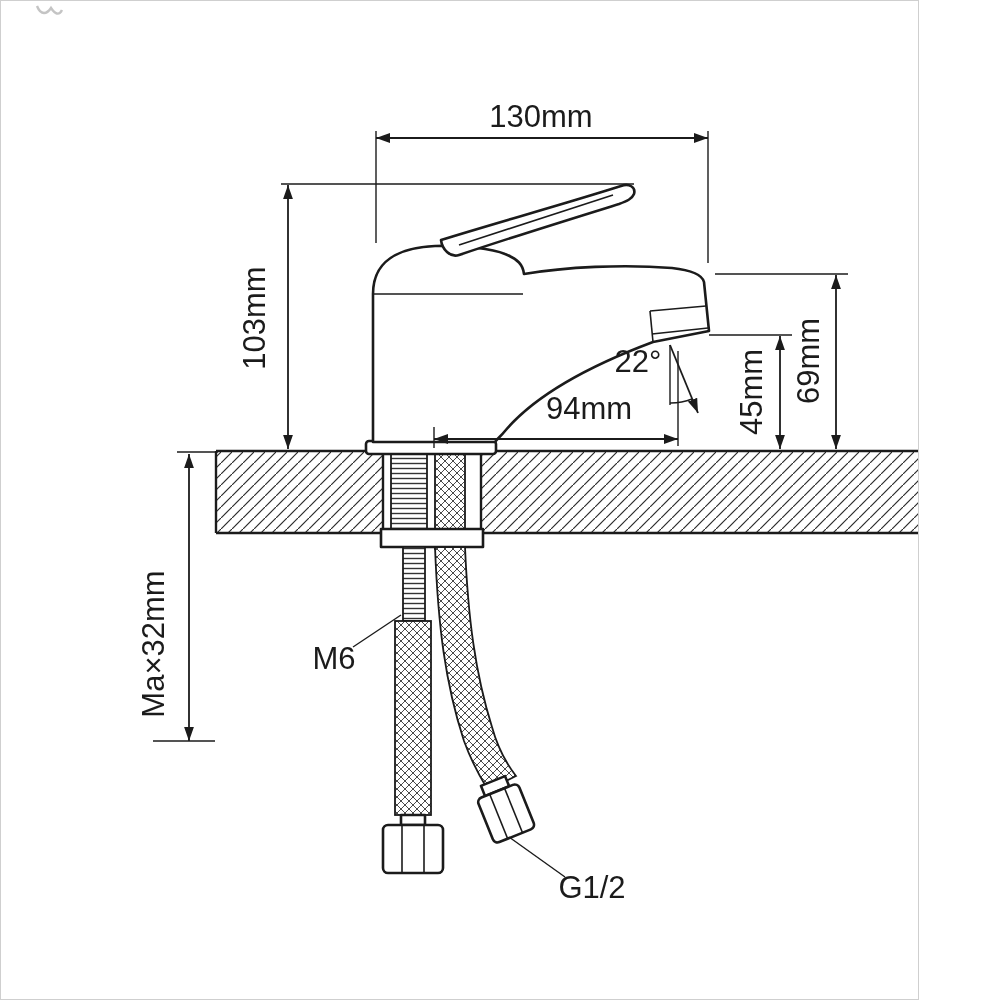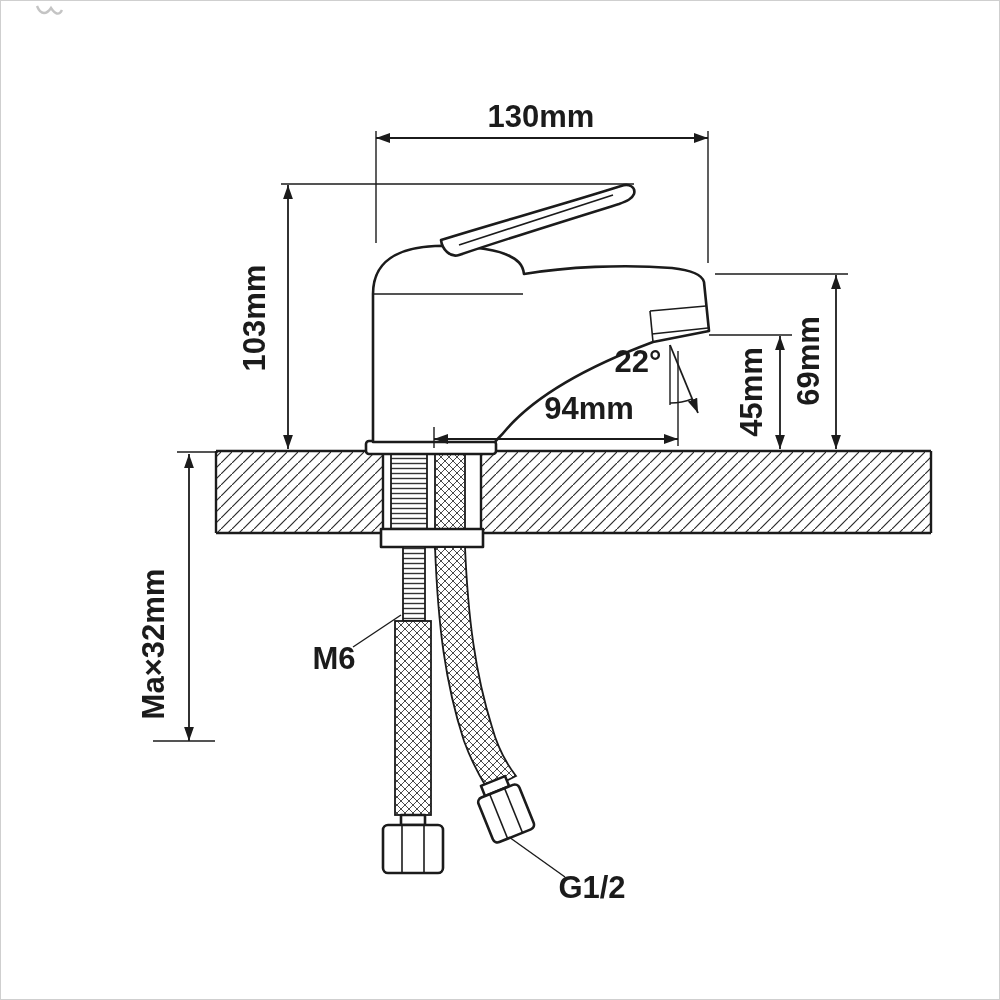--- a/index.html
+++ b/index.html
@@ -1,18 +1,18 @@
 <!DOCTYPE html>
 <html><head>
 <meta charset="utf-8">
 <style>
   html,body{margin:0;padding:0;background:#ffffff;}
   .frame{
-    width:1000px;height:1000px;box-sizing:border-box;
-    border:1px solid #cfcfcf;background:#ffffff;position:relative;overflow:hidden;font-weight:bold;
+    width:919px;height:1000px;box-sizing:border-box;
+    border:1px solid #cfcfcf;background:#ffffff;position:relative;overflow:hidden;
   }
   svg{display:block;}
   svg text{
     font-family:"Liberation Sans", sans-serif;
     font-size:31px;
     fill:#1b1b1b;
   }
   .obj{fill:#ffffff;stroke:#1b1b1b;stroke-width:2.6;stroke-linejoin:round;}
   .ln{stroke:#1b1b1b;stroke-width:2.4;fill:none;}
   .dim{stroke:#1b1b1b;stroke-width:1.8;fill:none;}

